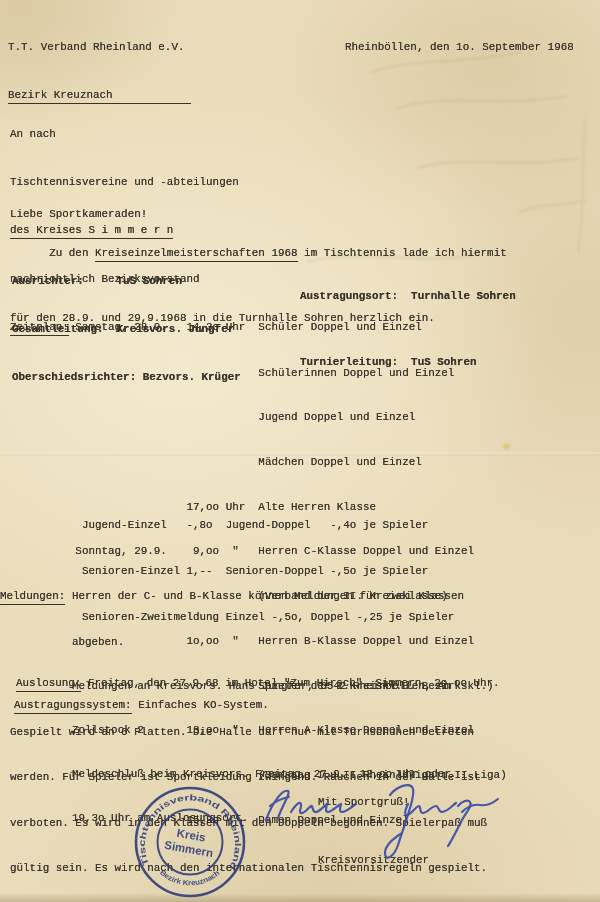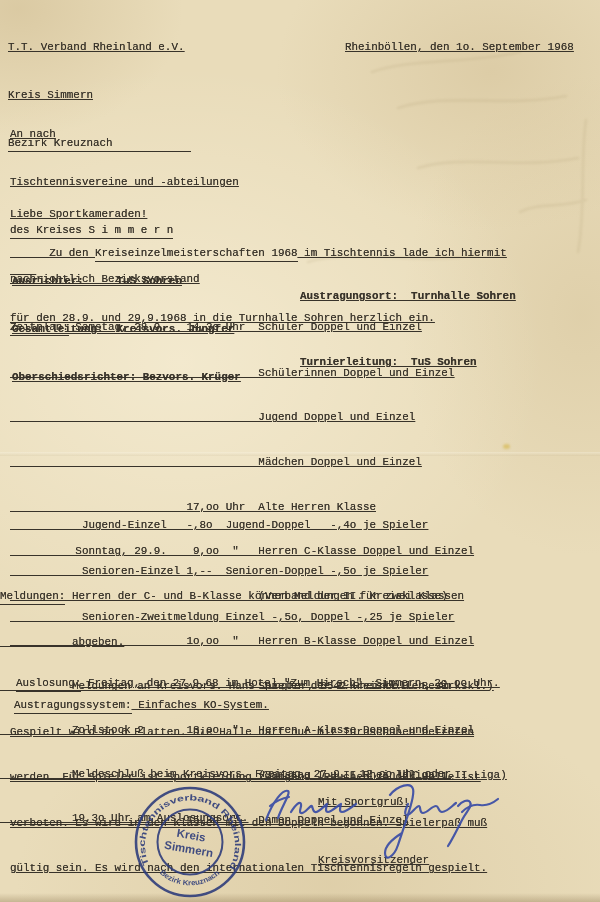--- a/index.html
+++ b/index.html
@@ -9,21 +9,21 @@
     font-size:10.9px;color:#38332a;
     background:
       radial-gradient(ellipse 520px 420px at 30% 40%, rgba(255,249,230,.45), transparent 70%),
       radial-gradient(ellipse 300px 220px at 82% 8%, rgba(202,181,137,.40), transparent 72%),
       radial-gradient(ellipse 240px 320px at 97% 35%, rgba(205,185,141,.35), transparent 75%),
       radial-gradient(ellipse 420px 260px at 55% 98%, rgba(199,177,131,.30), transparent 75%),
       radial-gradient(ellipse 220px 170px at 3% 1%, rgba(197,175,129,.40), transparent 75%),
       #e9dcba;
   }
   .blk{position:absolute;white-space:pre;text-shadow:0 0 .55px rgba(55,49,40,.8);}
-  .ln{min-height:1em;text-decoration:underline;}
+  .ln{min-height:1em;}
   .bold{font-weight:bold;}
   .u{border-bottom:1.3px solid currentColor;display:inline-block;}
   .crease{position:absolute;left:0;top:452px;width:600px;height:4px;pointer-events:none;
     background:linear-gradient(to bottom, rgba(255,252,240,.55), rgba(168,148,104,.22));opacity:.55;}
   .edge-bottom{position:absolute;left:0;bottom:0;width:600px;height:9px;pointer-events:none;
     background:linear-gradient(to bottom, rgba(0,0,0,0), rgba(118,94,55,.30));}
   .stain{position:absolute;left:503px;top:444px;width:7px;height:5px;border-radius:50%;
     background:rgba(212,178,62,.55);filter:blur(1px);pointer-events:none;}
   .overlay-svg{position:absolute;pointer-events:none;}
 </style>
@@ -42,21 +42,20 @@
       <path d="M586 120 C580 160 586 210 578 252"></path>
     </g>
   </svg>
 
   <div class="crease"></div>
   <div class="stain"></div>
   <div class="edge-bottom"></div>
 
   <div class="blk" style="left:8px;top:7px;line-height:16px">
     <div class="ln">T.T. Verband Rheinland e.V.</div>
-    <div class="ln">Kreis Simmern</div>
     <div class="ln"><span class="u">Bezirk Kreuznach            </span></div>
   </div>
 
   <div class="blk" style="left:345px;top:7px;line-height:16px">
     <div class="ln">Rheinböllen, den 1o. September 1968</div>
   </div>
 
   <div class="blk" style="left:10px;top:94px;line-height:16px">
     <div class="ln">An nach</div>
     <div class="ln">Tischtennisvereine und -abteilungen</div>

